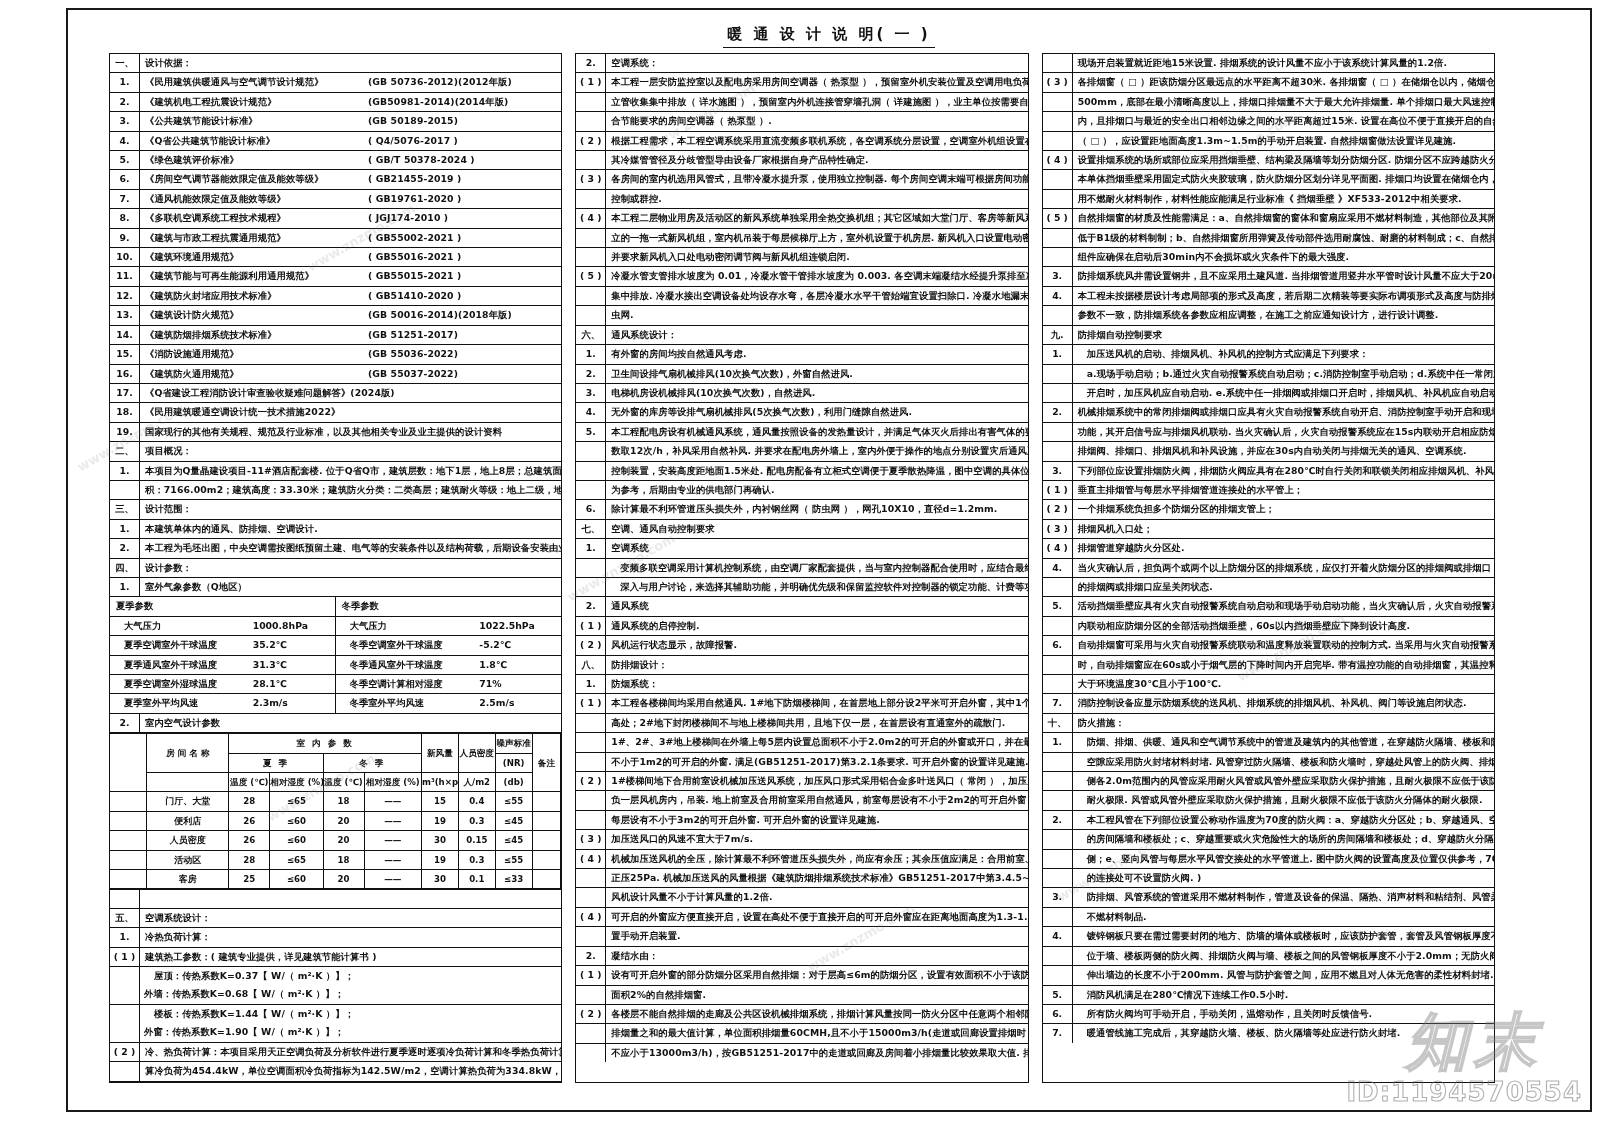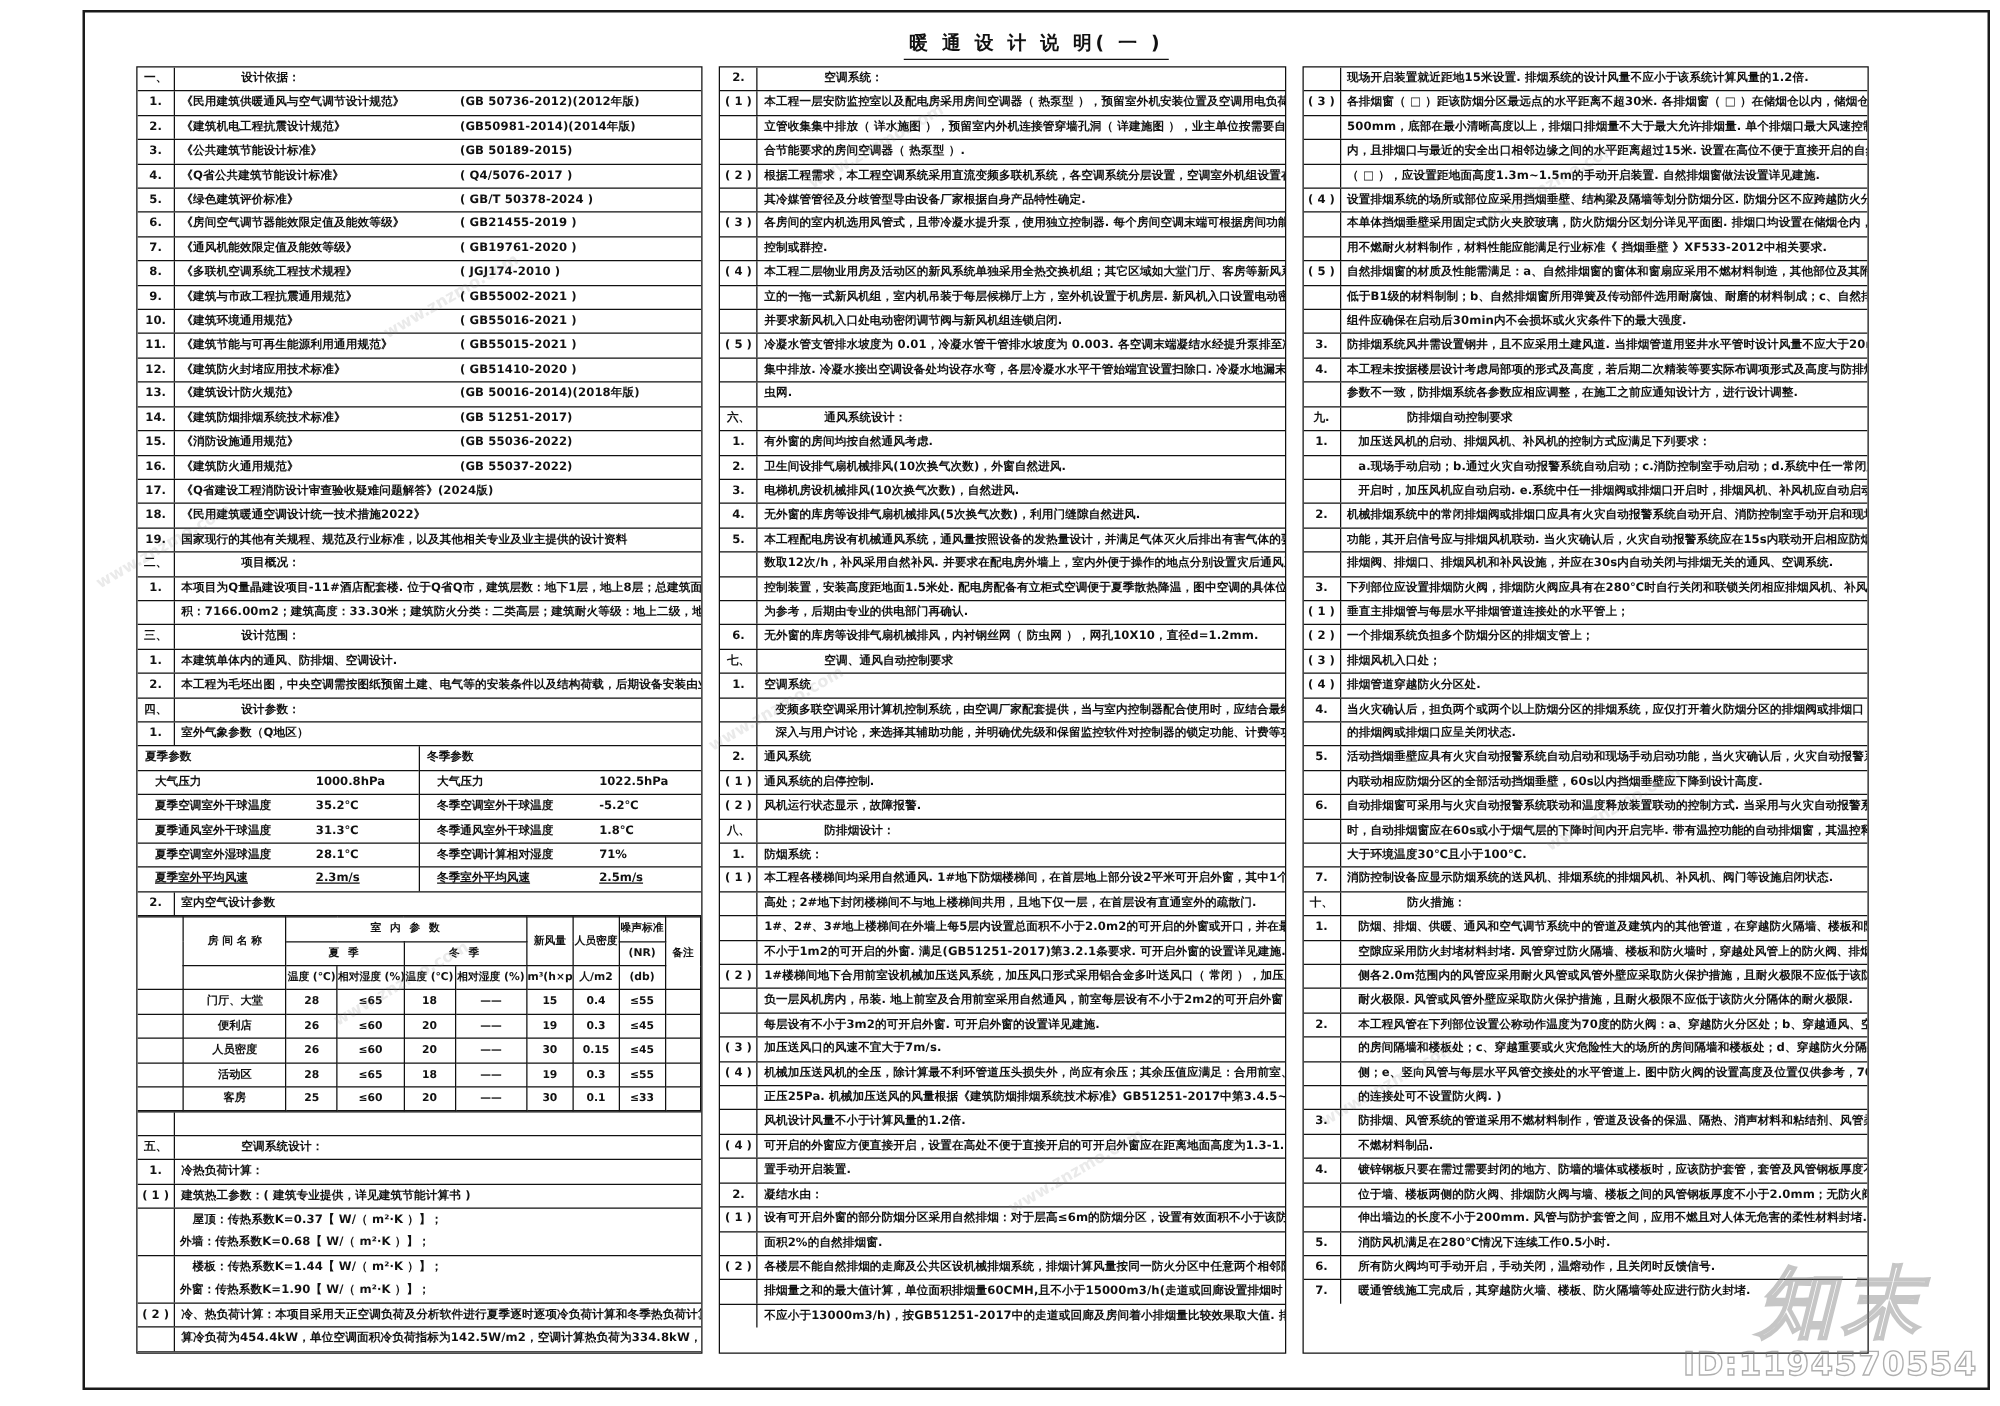--- a/index.html
+++ b/index.html
@@ -88,21 +88,21 @@
     flex: 1 1 auto;
     padding: 0 3px 0 5px;
     font-size: 9.3px;
     line-height: 18.4px;
     white-space: nowrap;
     overflow: hidden;
     font-weight: bold;
     letter-spacing: 0.1px;
   }
   .txt.ind { padding-left: 14px; }
-  .txt.sec { font-weight: bold; margin-left: 48px; }
+  .txt.sec { font-weight: bold; }
   .num.sec { font-weight: bold; }
 
   
   .txt.std {
     display: flex;
     align-items: center;
   }
   .std-name { flex: 0 0 215px; }
   .std-code { flex: 1 1 auto; padding-left: 8px; }
 
@@ -114,21 +114,21 @@
   .whalf {
     flex: 1 1 50%;
     box-sizing: border-box;
   }
   .whalf.left { border-right: 0.8px solid #111; }
   .wrow {
     display: flex;
     border-bottom: 0.8px solid #111;
     min-height: 18.4px;
   }
-  .wrow:last-child { border-bottom: none; text-decoration: underline; }
+  .wrow:last-child { border-bottom: none; }
   .wlbl {
     flex: 1 1 auto;
     padding-left: 14px;
     font-size: 9.3px;
     line-height: 18.4px;
     font-weight: bold;
     white-space: nowrap;
     overflow: hidden;
   }
   .wlbl.head { padding-left: 6px; }
@@ -698,21 +698,21 @@
       <div class="row">
           <div class="num blank"></div>
           <div class="txt">控制装置，安装高度距地面1.5米处. 配电房配备有立柜式空调便于夏季散热降温，图中空调的具体位置及位置仅</div>
         </div>
       <div class="row">
           <div class="num blank"></div>
           <div class="txt">为参考，后期由专业的供电部门再确认.</div>
         </div>
       <div class="row">
           <div class="num">6.</div>
-          <div class="txt">无外窗的库房等设排气扇机械排风，内衬钢丝网（ 防虫网 ），网孔10X10，直径d=1.2mm.</div>
+          <div class="txt">除计算最不利环管道压头损失外，内衬钢丝网（ 防虫网 ），网孔10X10，直径d=1.2mm.</div>
         </div>
 
       <div class="row">
         <div class="num sec">七、</div>
         <div class="txt sec">空调、通风自动控制要求</div>
       </div>
       <div class="row">
           <div class="num">1.</div>
           <div class="txt">空调系统</div>
         </div>

